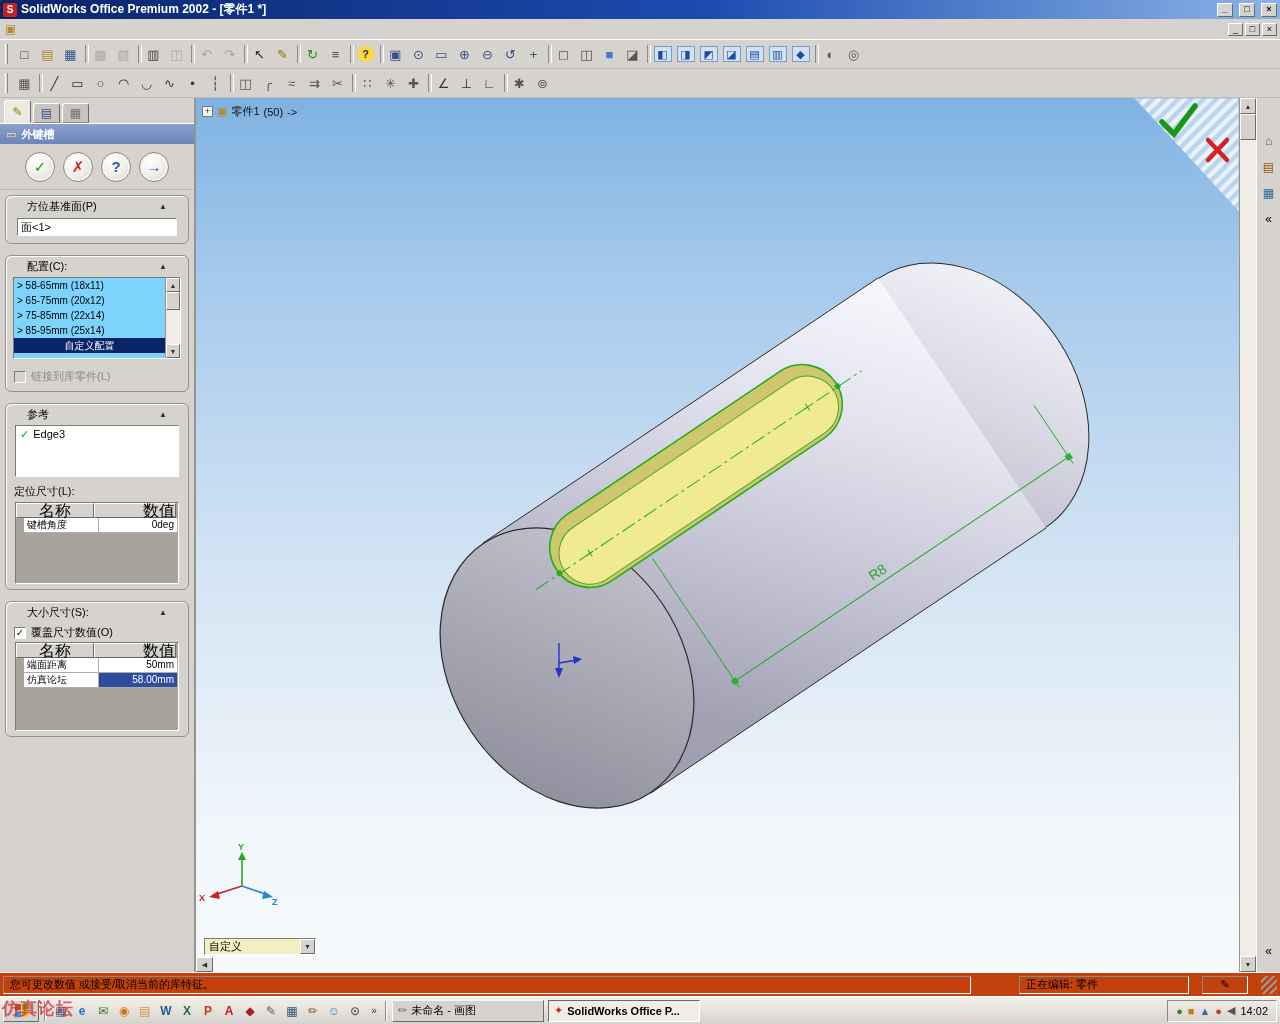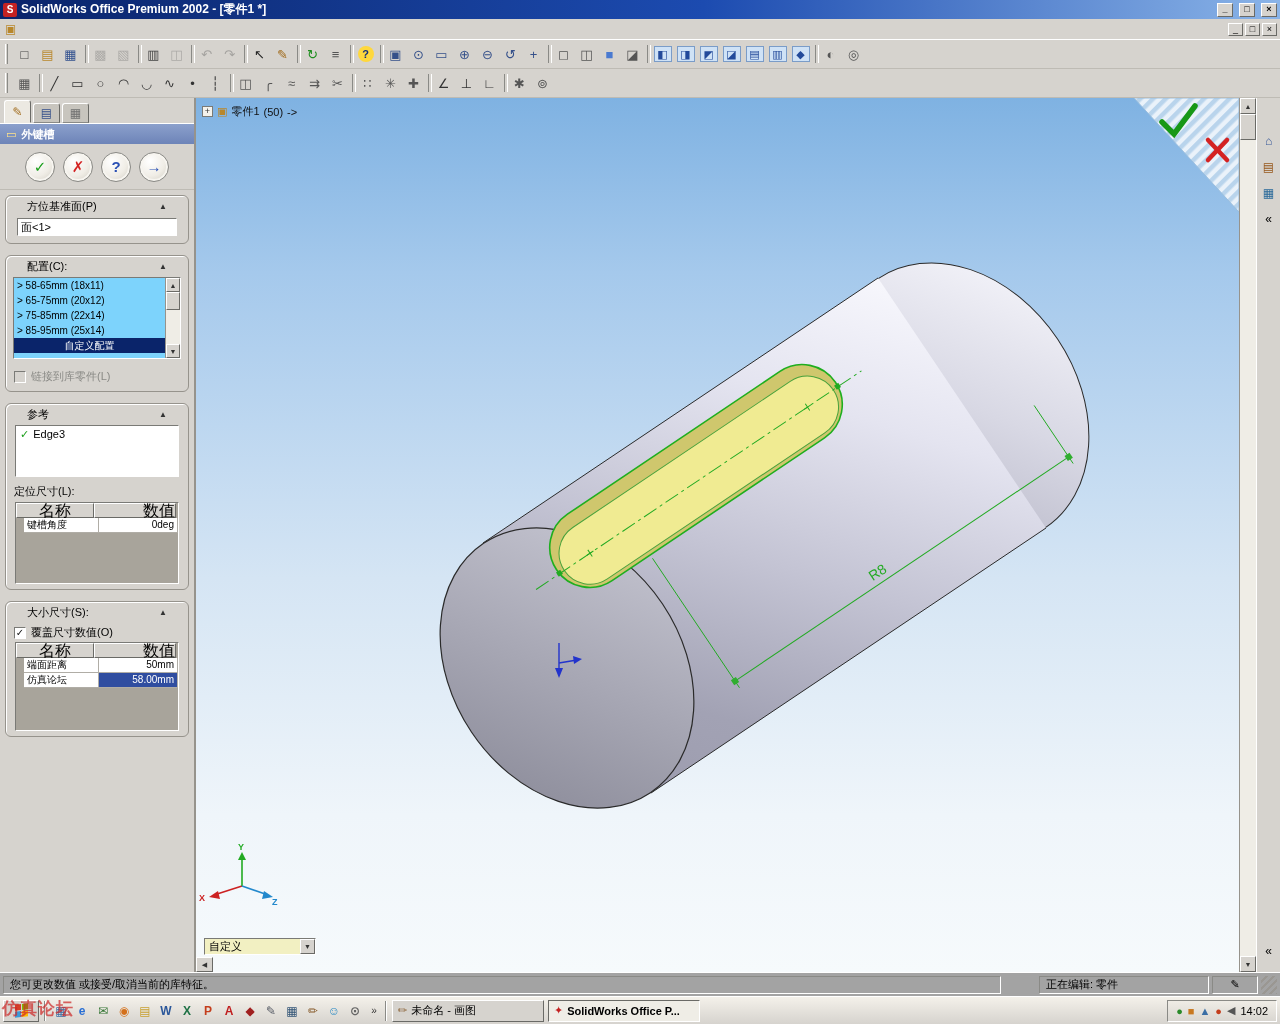--- a/index.html
+++ b/index.html
@@ -107,21 +107,21 @@
   .vscrollbar .sbtn { height:16px; }
   .vtrack { flex:1; background:#efede6; position:relative; }
   .vthumb { position:absolute; top:0; left:0; right:0; height:26px; background:#d6d3ce;
     border:1px solid; border-color:#fff #6a6a66 #6a6a66 #fff; }
 
   .taskpane { width:24px; background:#d6d3ce; border-left:1px solid #ffffff; display:flex; flex-direction:column;
     align-items:center; padding-top:34px; gap:8px; flex:none; }
   .tp-icon { width:18px; height:18px; display:flex; align-items:center; justify-content:center; font-size:12px; }
   .tp-bottom { margin-top:auto; margin-bottom:12px; }
 
-  .statusbar { height:24px; background:#a3a3a3; border-top:1px solid #fff; display:flex; align-items:center; gap:3px; padding:2px 3px; }
+  .statusbar { height:24px; background:#c2410c; border-top:1px solid #fff; display:flex; align-items:center; gap:13px; padding:2px 3px; }
   .status-seg { height:18px; border:1px solid; border-color:#8a8a86 #fff #fff #8a8a86; display:flex; align-items:center; padding:0 6px; overflow:hidden; white-space:nowrap; }
   .status-msg { flex:1; }
   .status-edit { width:170px;margin-left:35px; }
   .status-mini { width:46px; justify-content:center; }
   .resize-grip { width:16px; height:18px; background:repeating-linear-gradient(135deg,transparent 0 3px,#9a9792 3px 5px); }
 
   .taskbar { height:28px; background:linear-gradient(180deg,#f4f1ea,#d6d3ce); border-top:1px solid #fff;
     display:flex; align-items:center; gap:3px; padding:0 3px; }
   .start-btn { width:36px; height:22px; display:flex; align-items:center; justify-content:center; gap:1px;
     background:#d6d3ce; border:1px solid; border-color:#fff #6a6a66 #6a6a66 #fff; }

